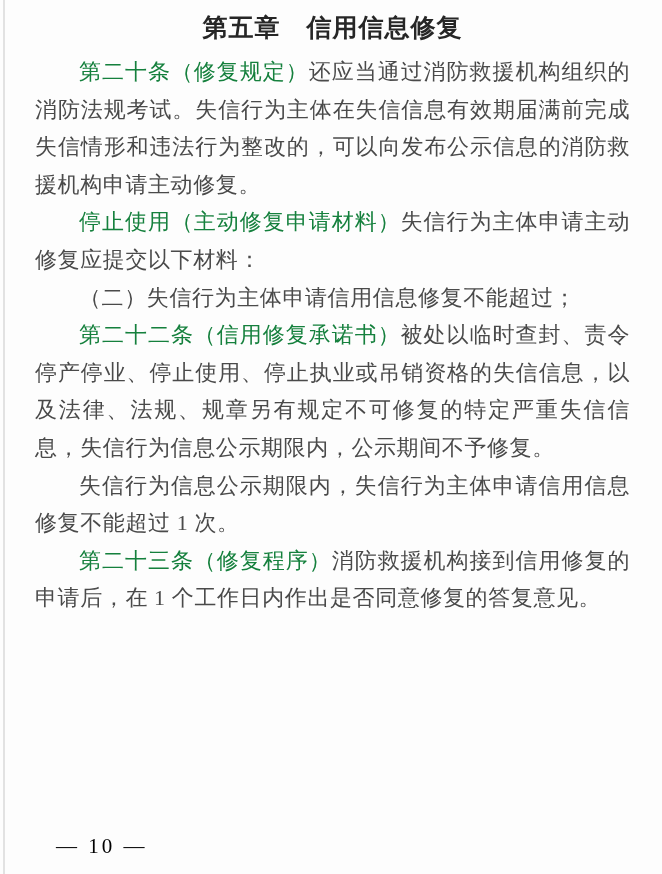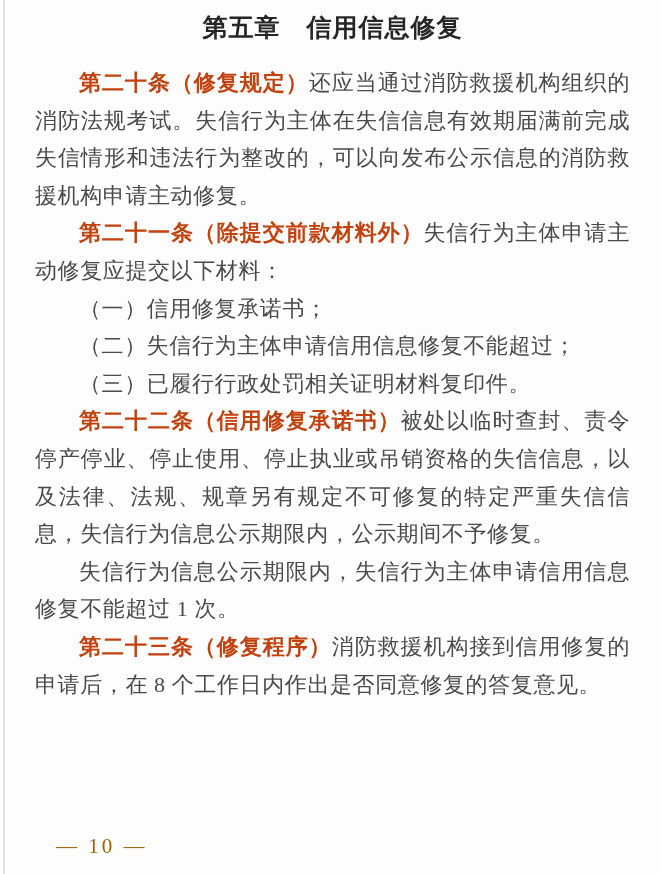--- a/index.html
+++ b/index.html
@@ -31,67 +31,65 @@
       position: absolute;
       left: 35px;
       right: 32px;
       top: 8px;
     }
     .title {
       text-align: center;
       font-size: 25px;
       font-weight: bold;
       color: #262626;
-      margin: 0 0 16px 0;
+      margin: 0 0 5px 0;
       line-height: 40px;
       letter-spacing: 1px;
     }
     .para {
       margin: 0;
       font-size: 22px;
       line-height: 37.6px;
       color: #4a4a4a;
       text-align: justify;
       text-indent: 2em;
       letter-spacing: 0.6px;
     }
     .para b {
-      color: #c2410c;
-      font-weight: bold;
+      color: #15803d;
+      font-weight: normal;
     }
     .page-number {
       position: absolute;
       left: 56px;
       top: 834px;
       font-size: 21px;
-      color: #a16207;
+      color: #000000;
       letter-spacing: 3px;
     }
   </style>
 </head>
 <body>
 
 <div class="page">
   <div class="scan-edge"></div>
   <div class="content">
     <h1 class="title">第五章　信用信息修复</h1>
 
     <p class="para"><b>第二十条（修复规定）</b><span>还应当通过消防救援机构组织的消防法规考试。失信行为主体在失信信息有效期届满前完成失信情形和违法行为整改的，可以向发布公示信息的消防救援机构申请主动修复。</span></p>
 
-    <p class="para"><b>第二十一条（除提交前款材料外）</b><span>失信行为主体申请主动修复应提交以下材料：</span></p>
+    <p class="para"><b>停止使用（主动修复申请材料）</b><span>失信行为主体申请主动修复应提交以下材料：</span></p>
 
-    <p class="para"><b></b><span>（一）信用修复承诺书；</span></p>
 
     <p class="para"><b></b><span>（二）失信行为主体申请信用信息修复不能超过；</span></p>
 
-    <p class="para"><b></b><span>（三）已履行行政处罚相关证明材料复印件。</span></p>
 
 
     <p class="para"><b>第二十二条（信用修复承诺书）</b><span>被处以临时查封、责令停产停业、停止使用、停止执业或吊销资格的失信信息，以及法律、法规、规章另有规定不可修复的特定严重失信信息，失信行为信息公示期限内，公示期间不予修复。</span></p>
 
     <p class="para"><b></b><span>失信行为信息公示期限内，失信行为主体申请信用信息修复不能超过 1 次。</span></p>
 
-    <p class="para"><b>第二十三条（修复程序）</b><span>消防救援机构接到信用修复的申请后，在 8 个工作日内作出是否同意修复的答复意见。</span></p>
+    <p class="para"><b>第二十三条（修复程序）</b><span>消防救援机构接到信用修复的申请后，在 1 个工作日内作出是否同意修复的答复意见。</span></p>
 
   </div>
 
   <div class="page-number">— 10 —</div>
 </div>
 
 </body></html>

